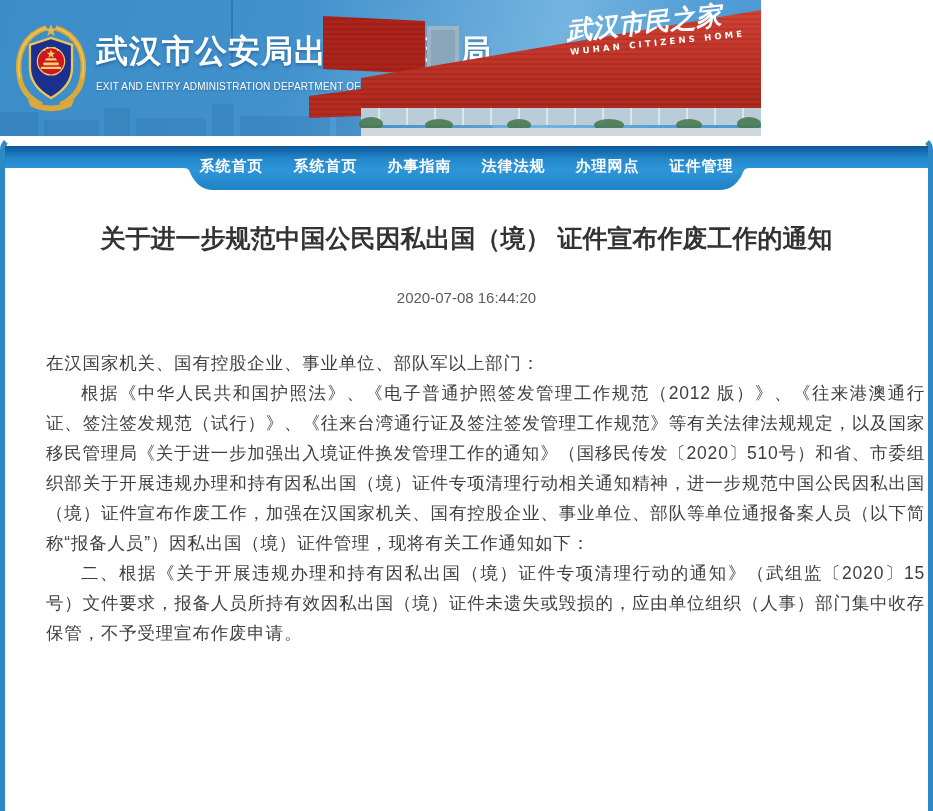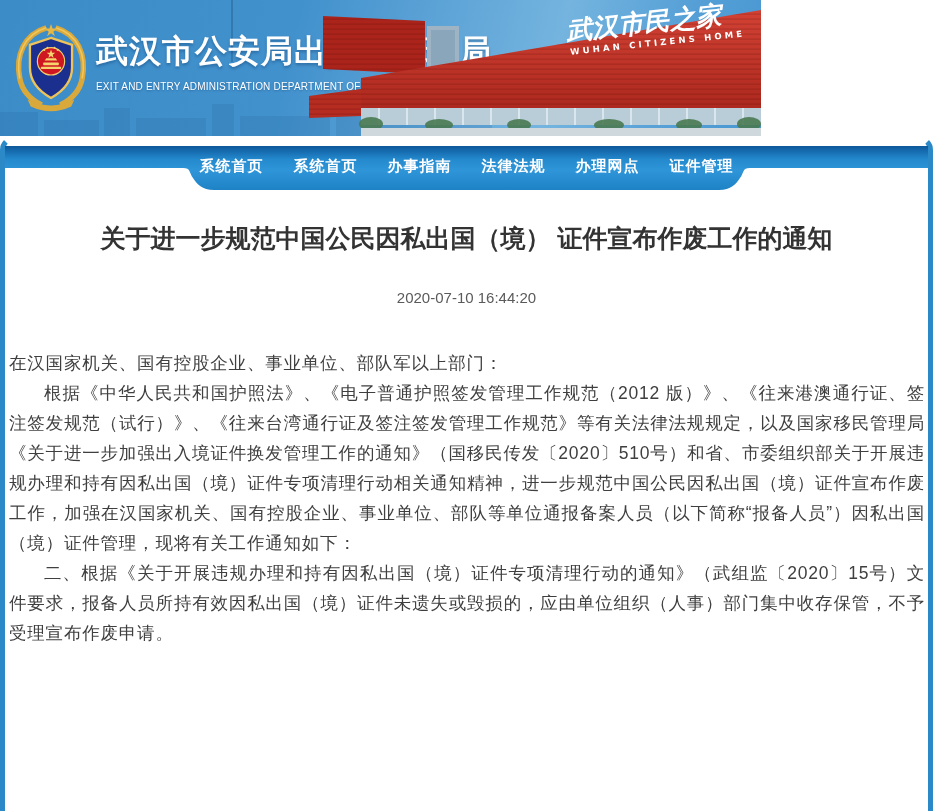--- a/index.html
+++ b/index.html
@@ -31,21 +31,21 @@
   .nav-links { position:absolute; left:0; top:0; width:100%; height:40px;
     display:flex; justify-content:center; align-items:center; gap:30px; }
   .nav-link { color:#fff; font-size:15px; font-weight:bold; letter-spacing:1px;
     cursor:pointer; white-space:nowrap; }
 
   
   .article-title { margin-top:32px; text-align:center; font-size:25px; font-weight:bold;
     color:#333; letter-spacing:0; }
   .article-date { margin-top:34px; text-align:center; font-size:15px; color:#5a5a5a; }
   .article-body { margin-top:42px; padding:0 3px 0 4px; font-size:17.5px; color:#3f3f3f;
-    line-height:30px; letter-spacing:.8px; text-align:justify; }
+    line-height:30px; letter-spacing:.8px; text-align:justify;margin-left:37px; }
   .article-body p { margin:0; }
   .article-body p.indent { text-indent:2em; }
 </style>
 </head>
 <body>
 
 <div class="header">
 
   <svg class="city-sil" width="520" height="42" viewBox="0 0 520 42">
     <g fill="#1d5c93" opacity="0.16">
@@ -155,19 +155,19 @@
         <span class="nav-link">系统首页</span>
         <span class="nav-link">系统首页</span>
         <span class="nav-link">办事指南</span>
         <span class="nav-link">法律法规</span>
         <span class="nav-link">办理网点</span>
         <span class="nav-link">证件管理</span>
       </div>
   </div>
 
   <div class="article-title">关于进一步规范中国公民因私出国（境） 证件宣布作废工作的通知</div>
-  <div class="article-date">2020-07-10 16:44:20</div>
+  <div class="article-date">2020-07-08 16:44:20</div>
   <div class="article-body">
       <p>在汉国家机关、国有控股企业、事业单位、部队军以上部门：</p>
       <p class="indent">根据《中华人民共和国护照法》、《电子普通护照签发管理工作规范（2012 版）》、《往来港澳通行证、签注签发规范（试行）》、《往来台湾通行证及签注签发管理工作规范》等有关法律法规规定，以及国家移民管理局《关于进一步加强出入境证件换发管理工作的通知》（国移民传发〔2020〕510号）和省、市委组织部关于开展违规办理和持有因私出国（境）证件专项清理行动相关通知精神，进一步规范中国公民因私出国（境）证件宣布作废工作，加强在汉国家机关、国有控股企业、事业单位、部队等单位通报备案人员（以下简称“报备人员”）因私出国（境）证件管理，现将有关工作通知如下：</p>
       <p class="indent">二、根据《关于开展违规办理和持有因私出国（境）证件专项清理行动的通知》（武组监〔2020〕15号）文件要求，报备人员所持有效因私出国（境）证件未遗失或毁损的，应由单位组织（人事）部门集中收存保管，不予受理宣布作废申请。</p>
     </div>
 </div>
 
 </body></html>

